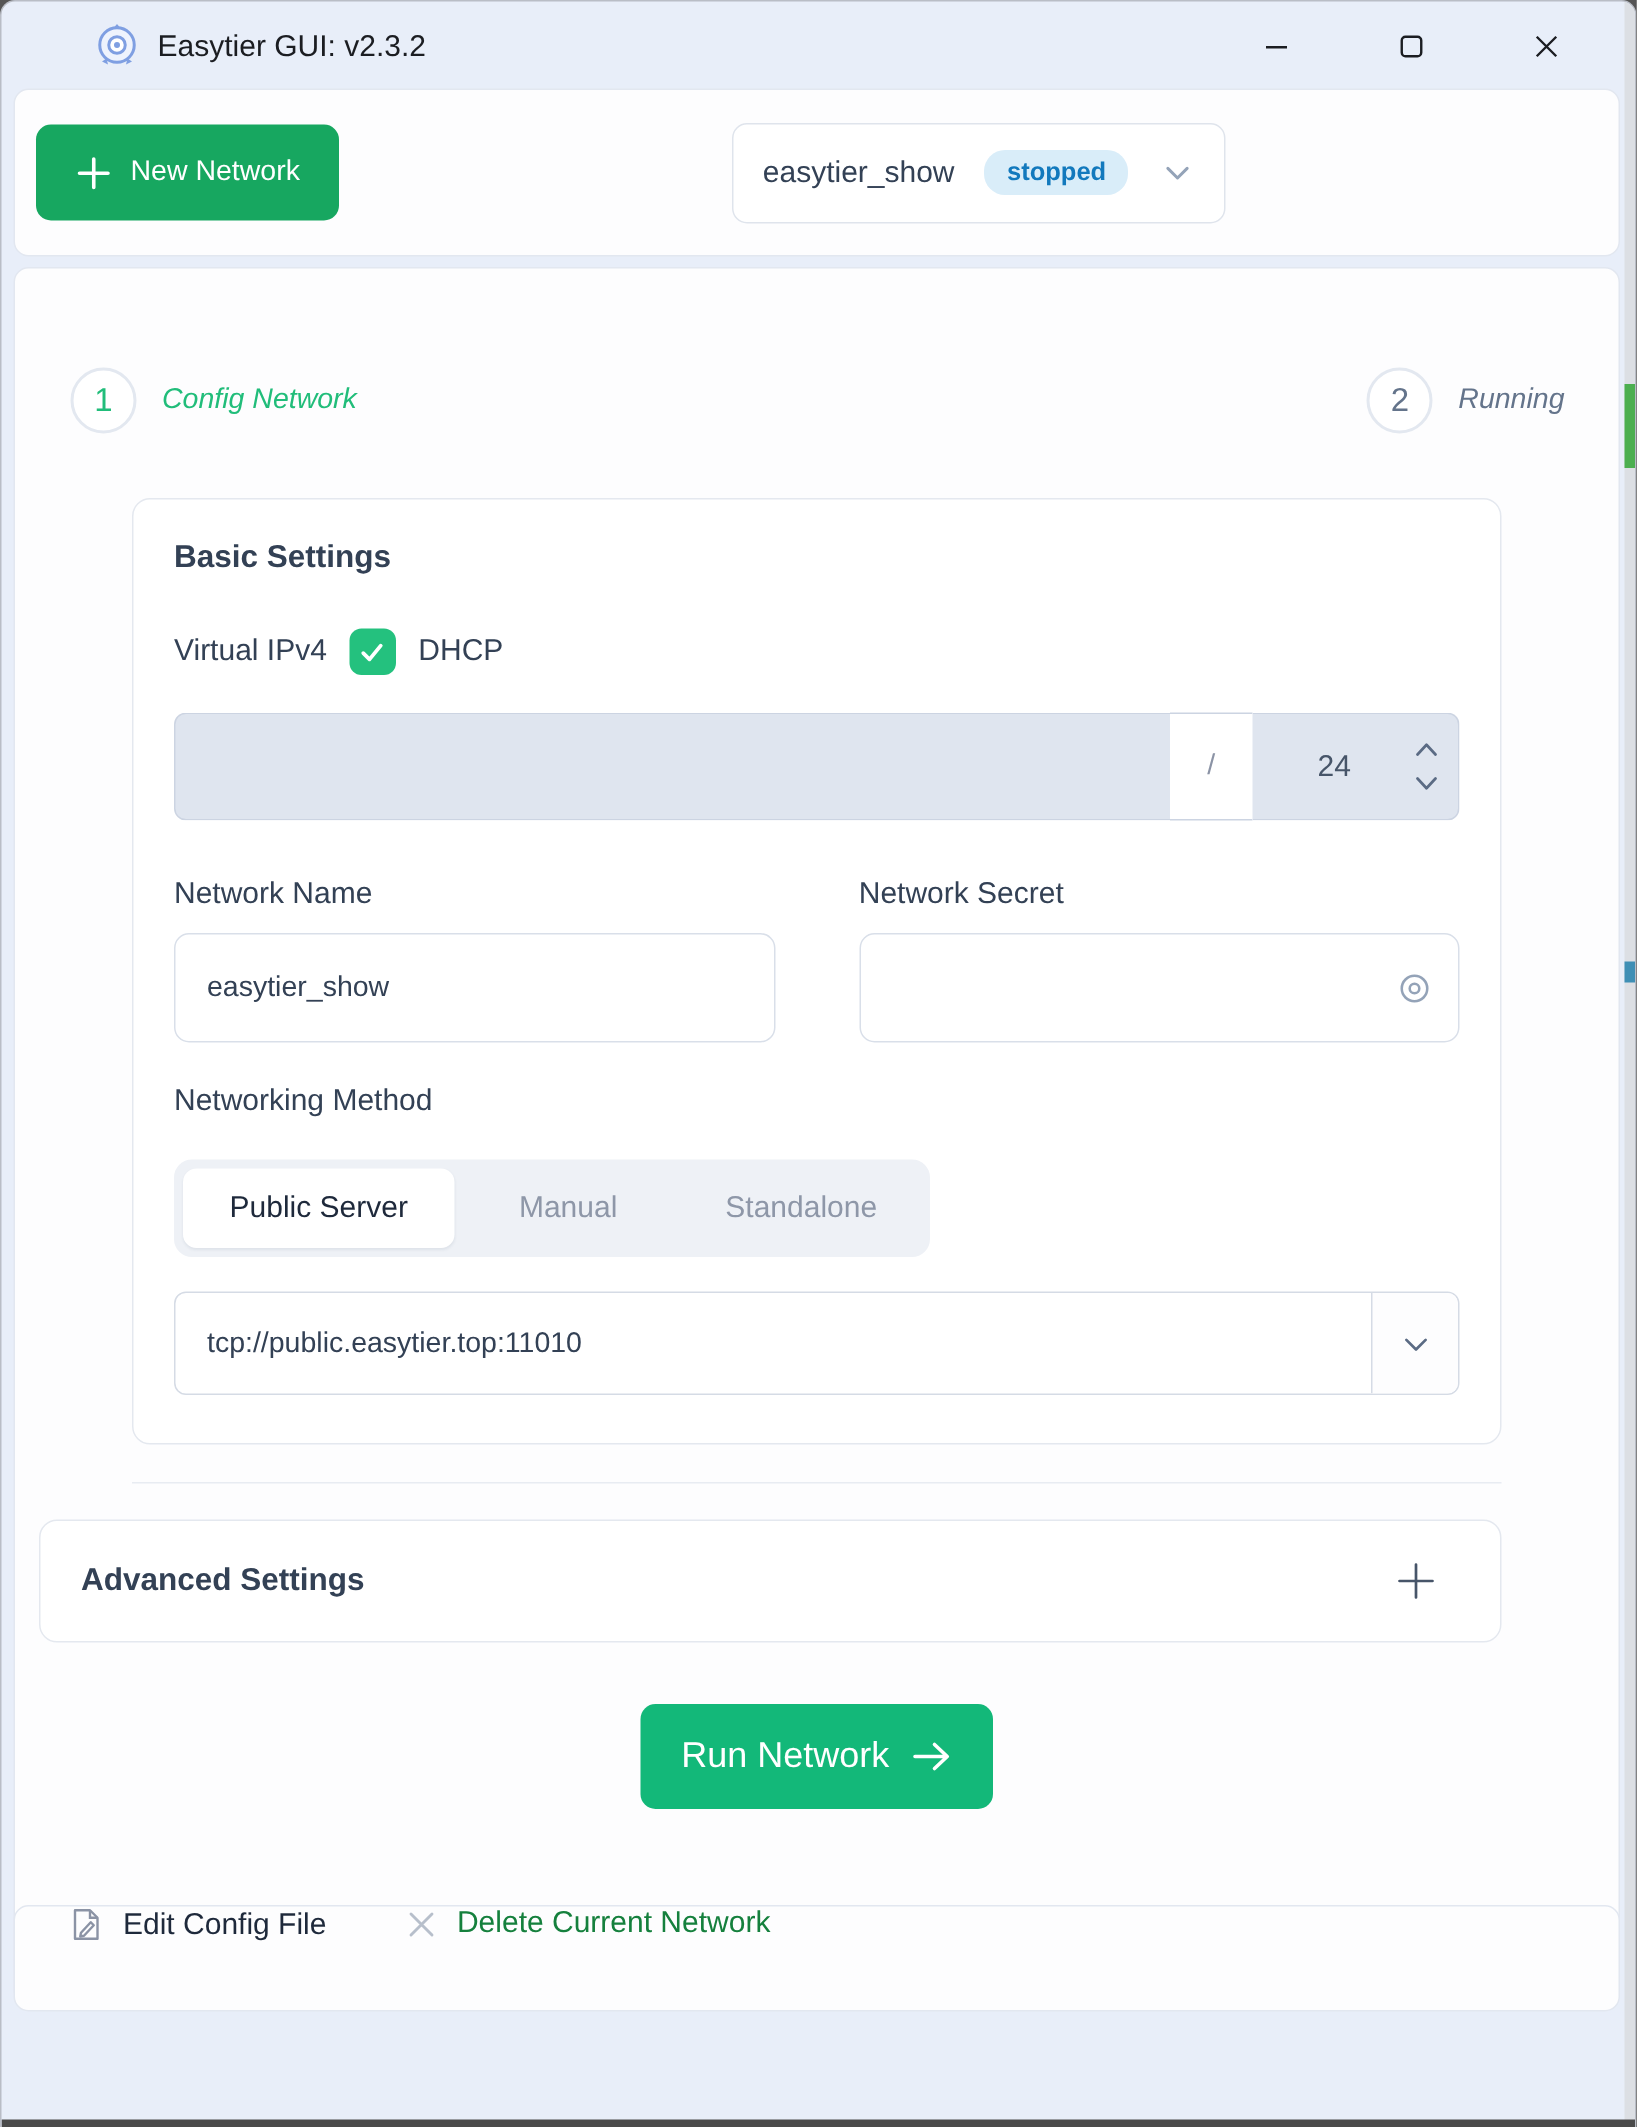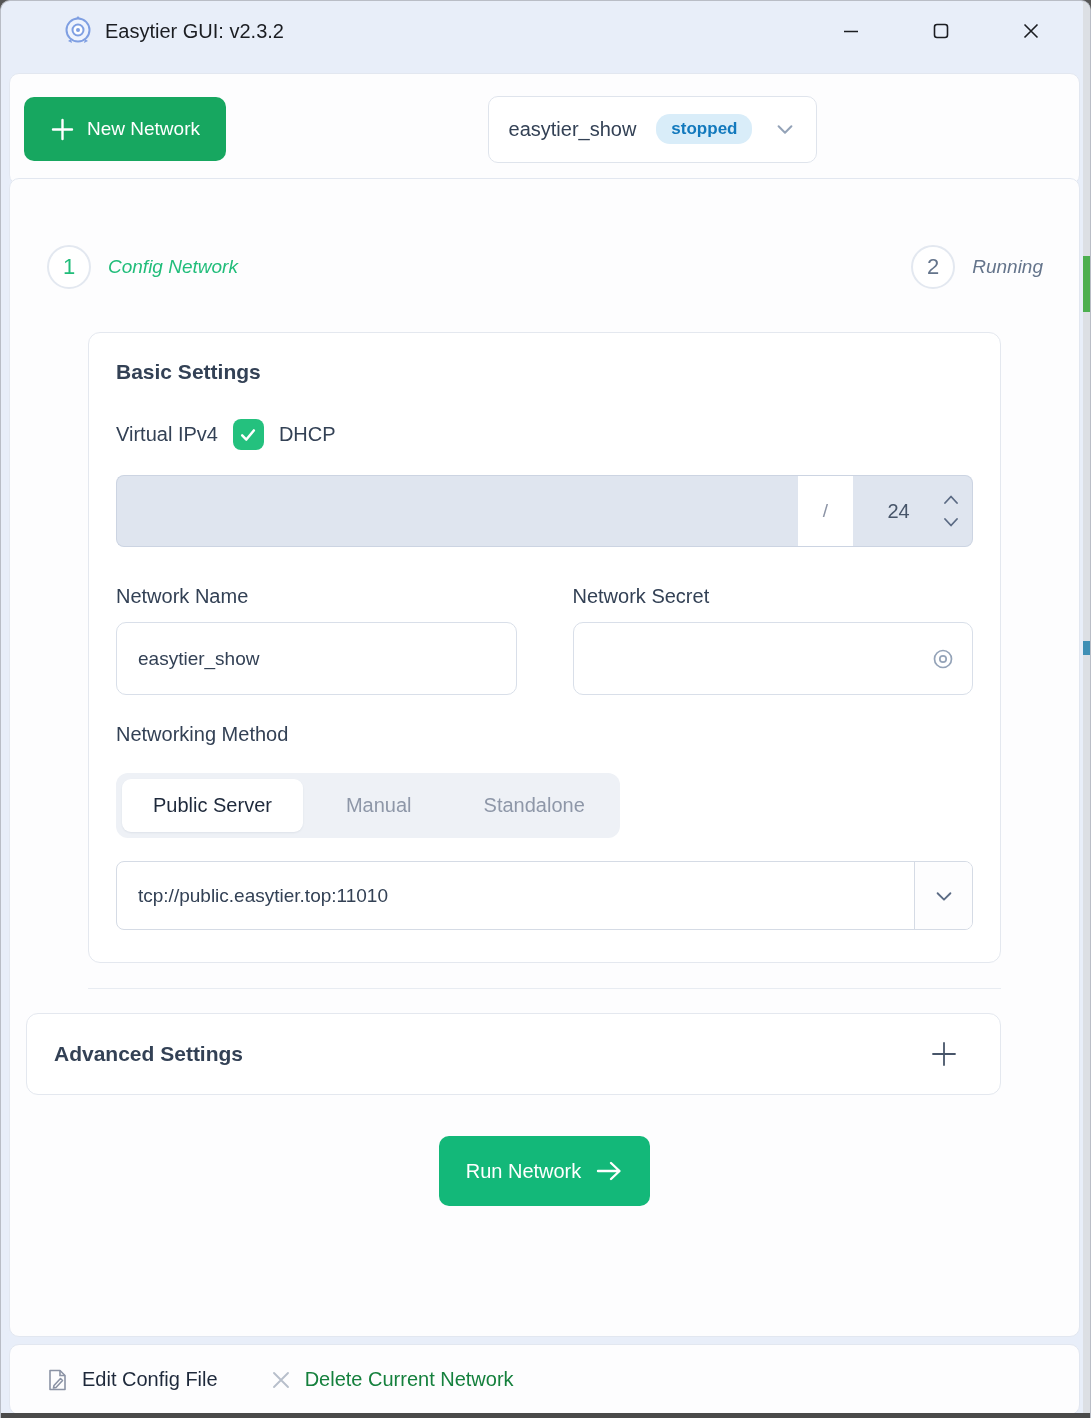--- a/index.html
+++ b/index.html
@@ -29,23 +29,23 @@
   }
   .win-btn { width: 90px; height: 44px; display:flex; align-items:center; justify-content:center; cursor: default; }
 
   
   .panel {
     position: absolute; left: 8px; right: 10px;
     background: #fdfdfe;
     border: 1px solid #e2e7f0;
     border-radius: 10px;
   }
-  .toolbar-panel { top: 72px; height: 112px; display: flex; align-items: center; }
+  .toolbar-panel { top: 58px; height: 112px; display: flex; align-items: center; }
   .content-panel { top: 177px; height: 1159px; }
-  .footer-panel  { top: 1343px; height: 71px; display: flex; align-items: center; padding-left: 37px; gap: 52px; }
+  .footer-panel  { top: 1269px; height: 71px; display: flex; align-items: flex-start; padding-left: 37px; gap: 52px; }
 
   
   .btn-green {
     display: flex; align-items: center; gap: 12px;
     background: #17a760; color: #fff;
     border: none; border-radius: 10px;
     font-size: 19px; font-family: inherit;
     height: 64px; padding: 0 26px; margin-left: 14px;
     cursor: pointer;
   }
@@ -107,21 +107,21 @@
     flex: 1; background: #dfe5ef; border: 1px solid #ccd4e2;
     border-right: none; border-radius: 8px 0 0 8px;
     font-size: 19px; color: #334155; padding: 0 16px; font-family: inherit;
   }
   .ip-sep {
     width: 55px; background: #fff; border-top: 1px solid #ccd4e2; border-bottom: 1px solid #ccd4e2;
     display: flex; align-items: center; justify-content: center;
     color: #8b93a5; font-size: 19px;
   }
   .ip-prefix {
-    width: 120px; background: #dfe5ef; border: 1px solid #ccd4e2;
+    width: 138px; background: #dfe5ef; border: 1px solid #ccd4e2;
     border-left: none; border-radius: 0 8px 8px 0;
     display: flex; align-items: center;
   }
   .ip-prefix .num { flex: 1; text-align: center; font-size: 20px; color: #475569; }
   .spin-col { display: flex; flex-direction: column; gap: 14px; padding-right: 14px; }
   .spin-col span { display: flex; cursor: pointer; }
 
   .two-col { display: grid; grid-template-columns: 1fr 1fr; column-gap: 56px; }
   .labels-row { margin-top: 38px; }
   .inputs-row { margin-top: 14px; }
@@ -167,21 +167,21 @@
   .advanced-card {
     margin-top: 24px; height: 82px;
     display: flex; align-items: center; justify-content: space-between;
     padding: 0 42px 0 27px; cursor: pointer; margin-left: 16px;
   }
 
   .run-row { margin-top: 41px; display: flex; justify-content: center; }
   .btn-run {
     display: flex; align-items: center; gap: 14px;
     background: #13b879; color: #fff; border: none; border-radius: 10px;
-    height: 70px; padding: 0 27px; font-size: 20px; font-family: inherit; cursor: pointer;
+    height: 70px; padding: 0 27px; font-size: 24px; font-family: inherit; cursor: pointer;
   }
 
   
   .footer-item { display: flex; align-items: center; gap: 13px; cursor: pointer; }
   .footer-item .lbl { font-size: 20px; }
   .edit-config .lbl { color: #1e293b; }
   .delete-network .lbl { color: #15803d; }
 
   
   .right-sliver { position: absolute; top: 0; right: 0; width: 7px; bottom: 0; background: #dcdfe4; }

